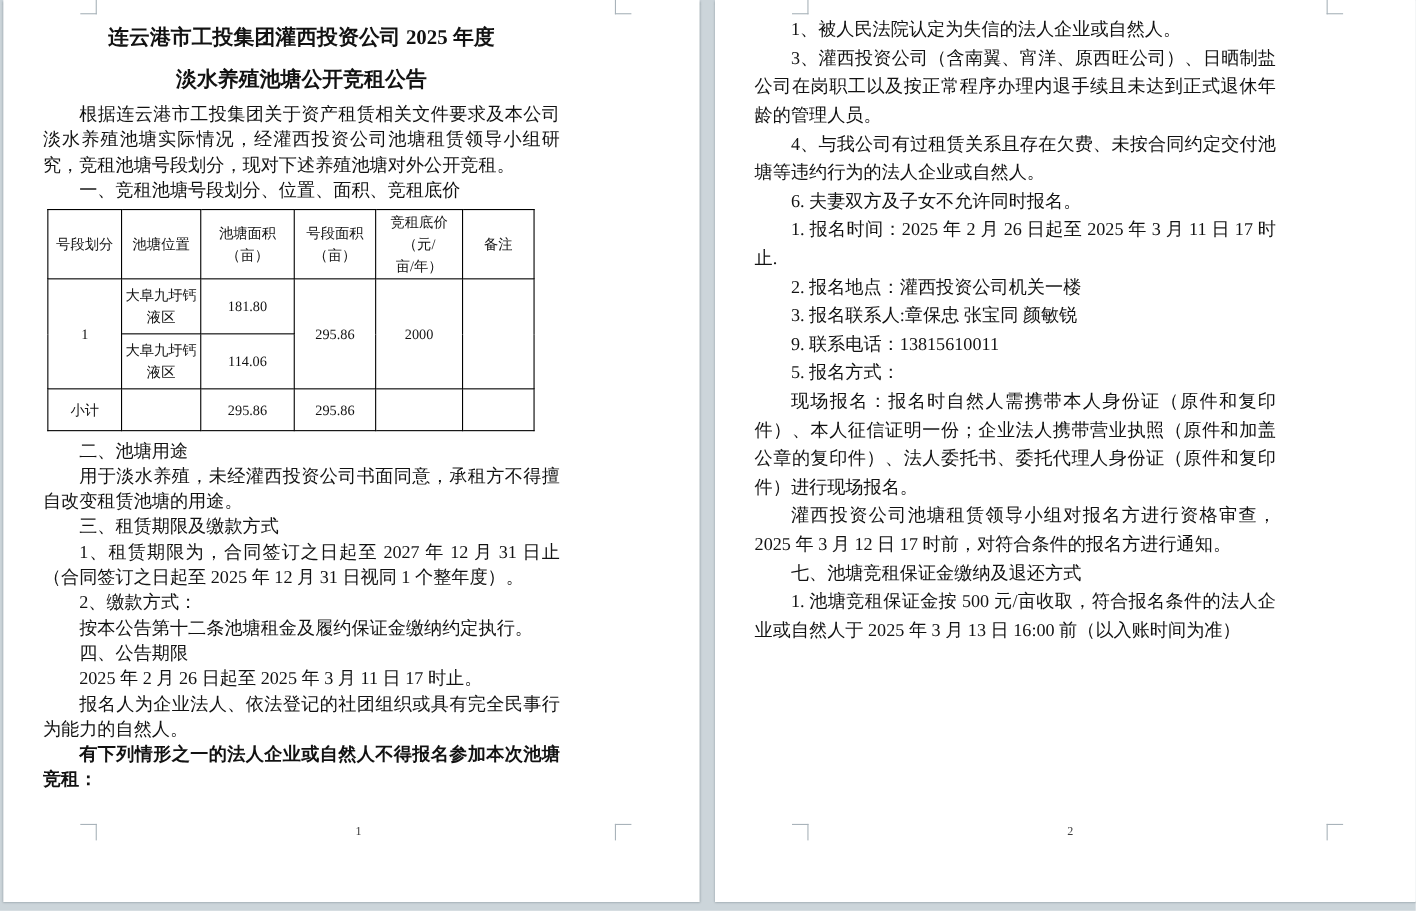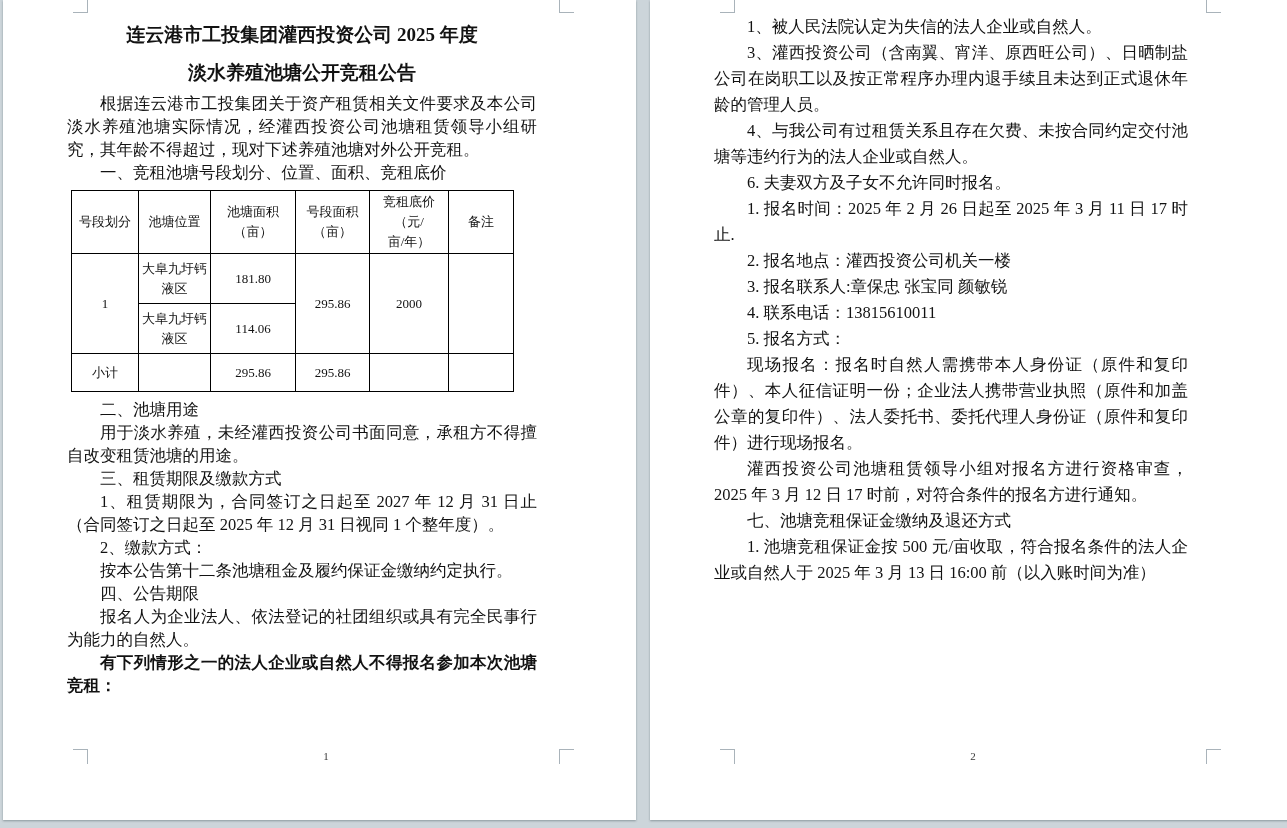--- a/index.html
+++ b/index.html
@@ -12,21 +12,21 @@
     color:#121212;
   }
   .page{
     position:absolute;top:0;height:820px;background:#ffffff;
     box-shadow:0 1px 2px rgba(60,75,85,.45);
   }
   .page1{left:3px;width:633px;}
   .page2{left:650px;width:675px;}
   .content{
     position:relative;
-    margin-left:64px;
+    margin-left:36px;
     font-size:16.5px;
     line-height:23px;
     text-align:justify;
   }
   .page1 .content{width:470px;padding-top:16px;}
   .page2 .content{width:474px;padding-top:14px;line-height:26px;}
   p{margin:0;text-indent:2em;}
   .doc-title{
     font-size:19px;font-weight:700;line-height:38px;
     text-align:center;text-indent:0;margin:0;
@@ -71,21 +71,21 @@
   <div class="page page1">
     <div class="mark tl"></div>
     <div class="mark tr"></div>
     <div class="mark bl"></div>
     <div class="mark br"></div>
 
     <div class="content">
       <div class="doc-title">连云港市工投集团灌西投资公司 2025 年度</div>
       <div class="doc-title">淡水养殖池塘公开竞租公告</div>
 
-      <p>根据连云港市工投集团关于资产租赁相关文件要求及本公司淡水养殖池塘实际情况，经灌西投资公司池塘租赁领导小组研究，其年龄不得超过，现对下述养殖池塘对外公开竞租。</p>
+      <p>根据连云港市工投集团关于资产租赁相关文件要求及本公司淡水养殖池塘实际情况，经灌西投资公司池塘租赁领导小组研究，竞租池塘号段划分，现对下述养殖池塘对外公开竞租。</p>
 
       <h2 class="sec">一、竞租池塘号段划分、位置、面积、竞租底价</h2>
 
       <table class="pond">
         <colgroup>
           <col style="width:67px">
             <col style="width:72px">
             <col style="width:85px">
           <col style="width:74px">
             <col style="width:79px">
@@ -129,20 +129,21 @@
 
       <h2 class="sec">二、池塘用途</h2>
       <p>用于淡水养殖，未经灌西投资公司书面同意，承租方不得擅自改变租赁池塘的用途。</p>
 
       <h2 class="sec">三、租赁期限及缴款方式</h2>
       <p>1、租赁期限为，合同签订之日起至 2027 年 12 月 31 日止（合同签订之日起至 2025 年 12 月 31 日视同 1 个整年度）。</p>
       <p>2、缴款方式：</p>
       <p>按本公告第十二条池塘租金及履约保证金缴纳约定执行。</p>
 
       <h2 class="sec">四、公告期限</h2>
+      <p>2025 年 2 月 26 日起至 2025 年 3 月 11 日 17 时止。</p>
 
       <p>报名人为企业法人、依法登记的社团组织或具有完全民事行为能力的自然人。</p>
       <p class="bold-para">有下列情形之一的法人企业或自然人不得报名参加本次池塘竞租：</p>
     </div>
 
     <div class="pagenum">1</div>
   </div>
 
   <div class="page page2">
     <div class="mark tl"></div>
@@ -152,21 +153,21 @@
 
     <div class="content">
       <p>1、被人民法院认定为失信的法人企业或自然人。</p>
       <p>3、灌西投资公司（含南翼、宵洋、原西旺公司）、日晒制盐公司在岗职工以及按正常程序办理内退手续且未达到正式退休年龄的管理人员。</p>
       <p>4、与我公司有过租赁关系且存在欠费、未按合同约定交付池塘等违约行为的法人企业或自然人。</p>
       <p>6. 夫妻双方及子女不允许同时报名。</p>
 
       <p>1. 报名时间：2025 年 2 月 26 日起至 2025 年 3 月 11 日 17 时止.</p>
       <p>2. 报名地点：灌西投资公司机关一楼</p>
       <p>3. 报名联系人:章保忠 张宝同 颜敏锐</p>
-      <p>4. 联系电话：13815610011</p>
+      <p>9. 联系电话：13815610011</p>
       <p>5. 报名方式：</p>
       <p>现场报名：报名时自然人需携带本人身份证（原件和复印件）、本人征信证明一份；企业法人携带营业执照（原件和加盖公章的复印件）、法人委托书、委托代理人身份证（原件和复印件）进行现场报名。</p>
       <p>灌西投资公司池塘租赁领导小组对报名方进行资格审查，2025 年 3 月 12 日 17 时前，对符合条件的报名方进行通知。</p>
 
       <h2 class="sec">七、池塘竞租保证金缴纳及退还方式</h2>
       <p>1. 池塘竞租保证金按 500 元/亩收取，符合报名条件的法人企业或自然人于 2025 年 3 月 13 日 16:00 前（以入账时间为准）</p>
     </div>
 
     <div class="pagenum">2</div>
   </div>

